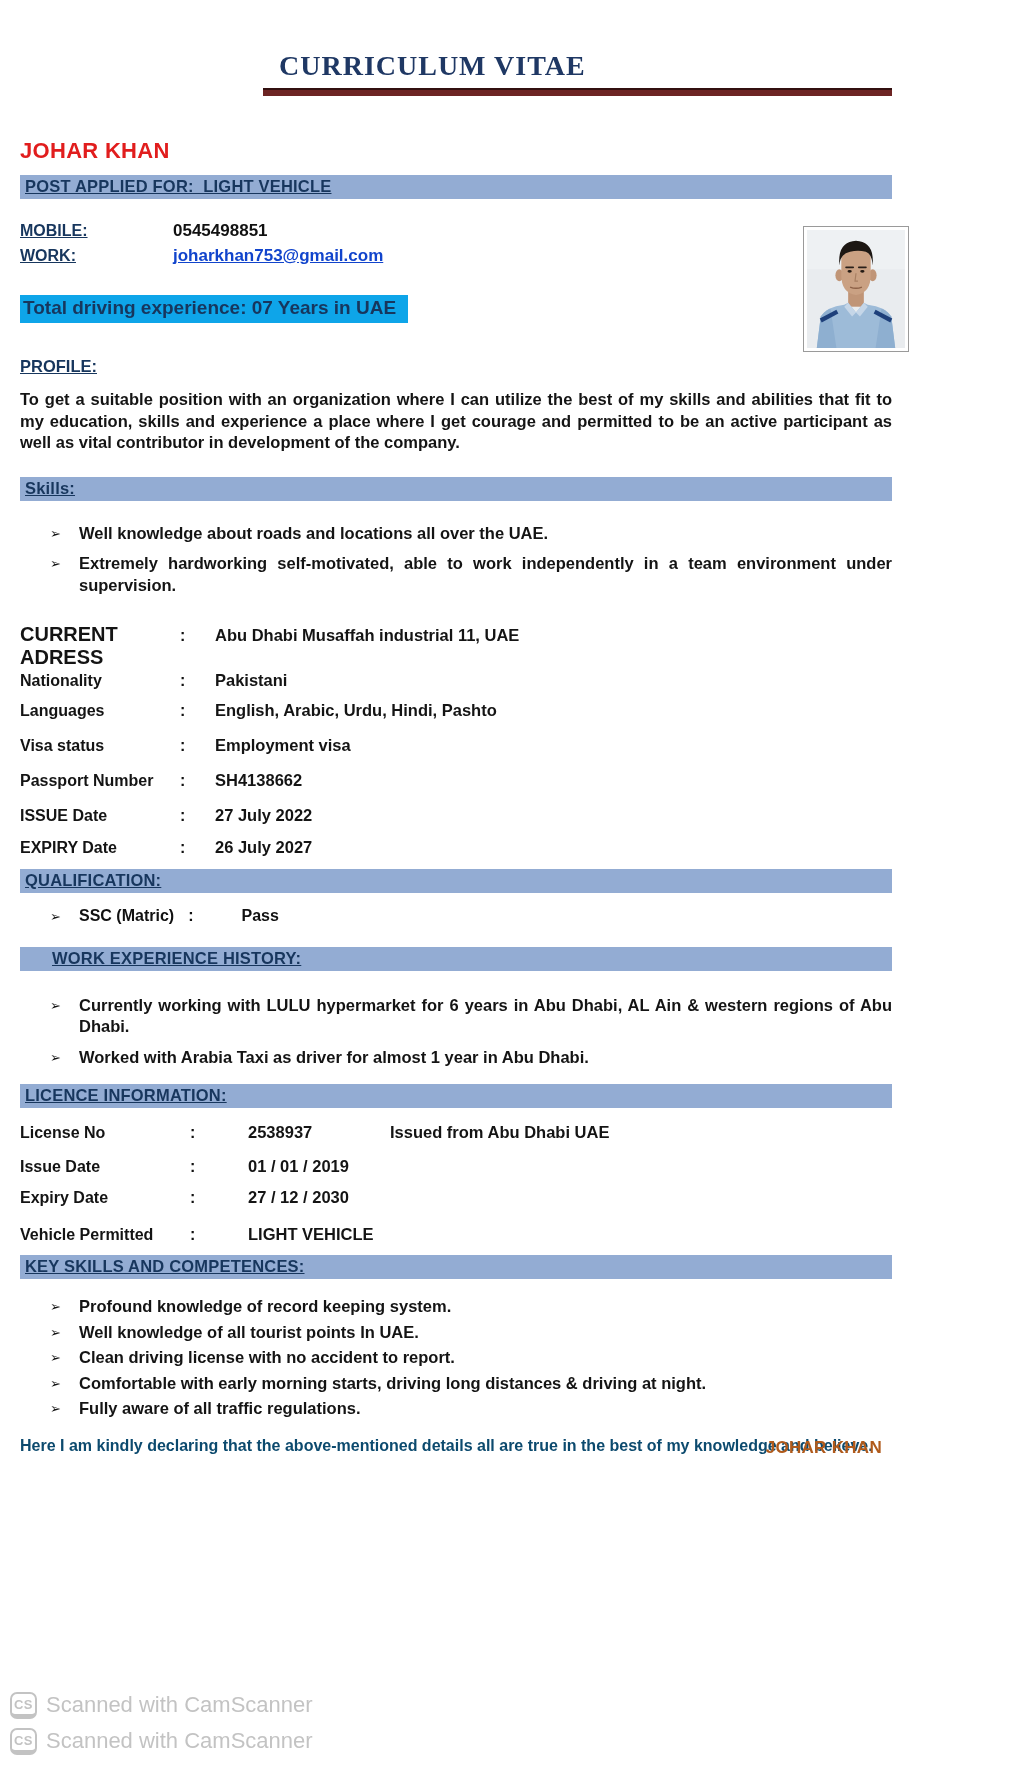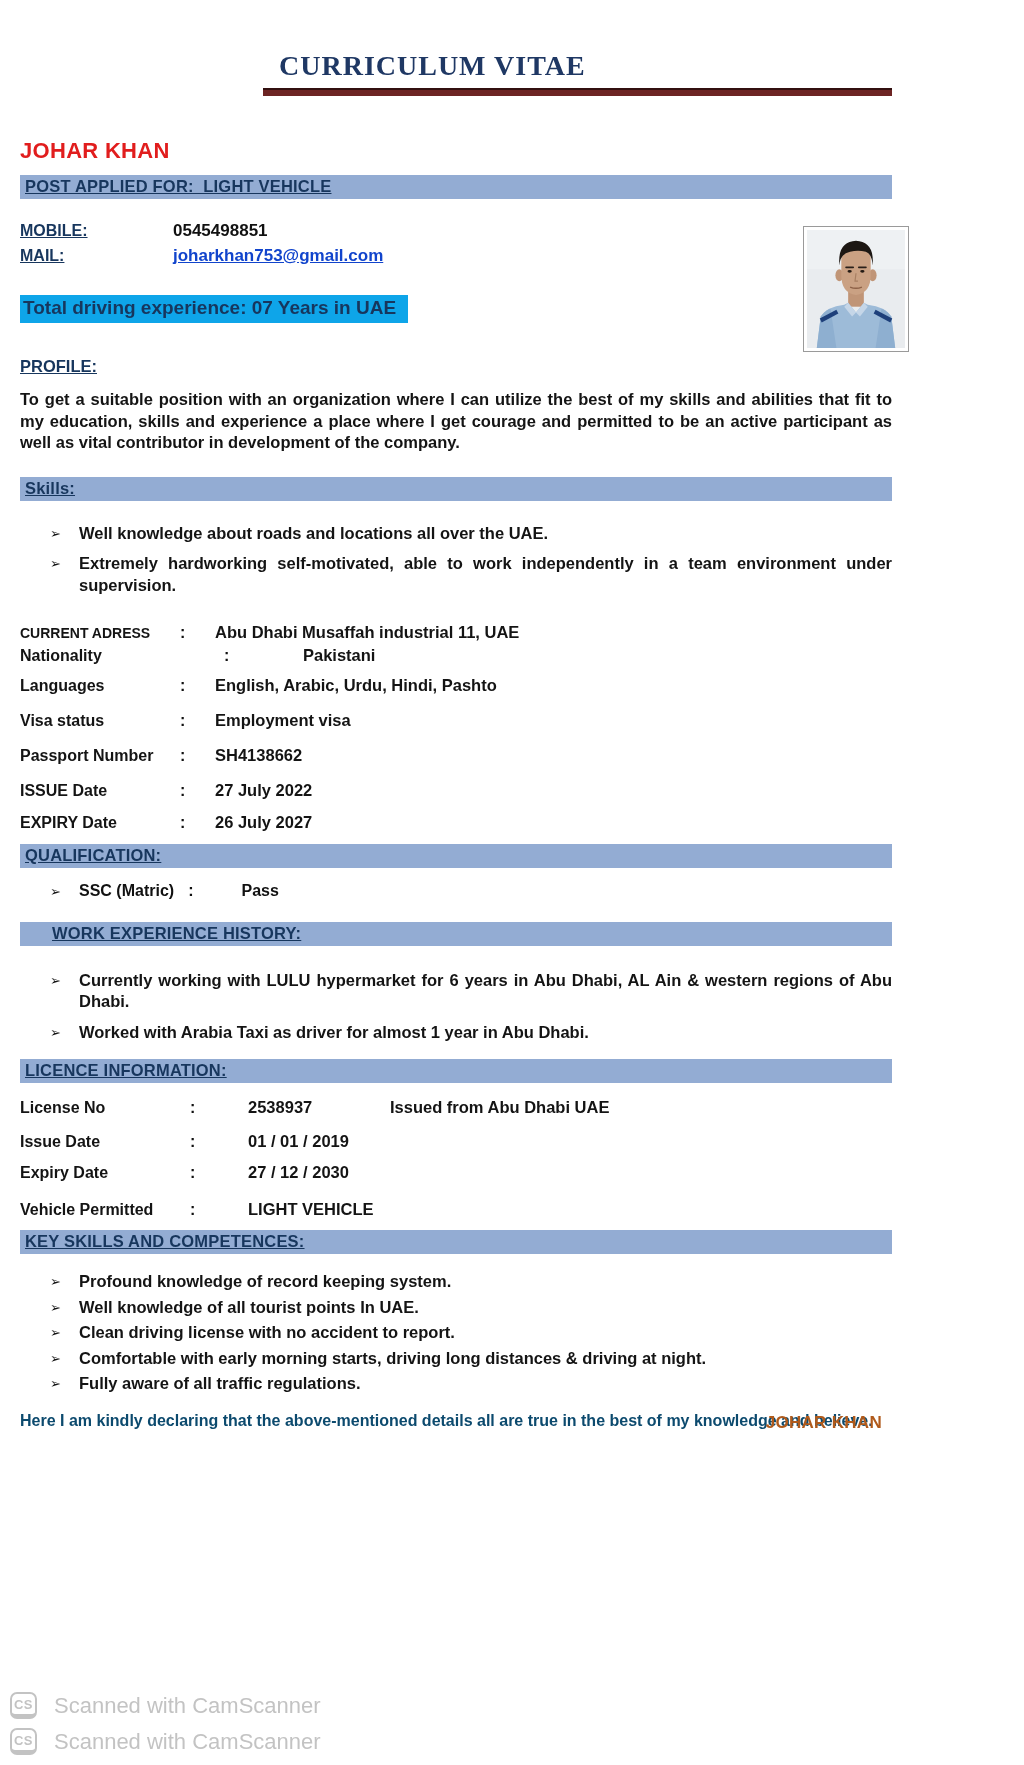--- a/index.html
+++ b/index.html
@@ -58,21 +58,21 @@
   .bullets { margin-top:22px; }
   .bullet-row { display:flex; align-items:flex-start; margin-top:0; }
   .bullet-row + .bullet-row { margin-top:9px; }
   .bullet-marker { width:16px; margin-left:30px; margin-right:13px; font-size:13px; line-height:21.5px; color:#111; flex:none; }
   .bullet-text { font-size:16.5px; font-weight:700; line-height:21.5px; text-align:justify; color:#141414; }
 
   
   .info-rows { margin-top:27px; }
   .info-row { display:grid; grid-template-columns:160px 35px 1fr; align-items:baseline; min-height:21px; }
   .info-row .i-label { font-size:16px; font-weight:700; color:#141414; }
-  .info-row.caps .i-label { font-size:14px; }
+  .info-row.caps .i-label { font-size:20px; }
   .i-colon { font-size:16px; font-weight:700; }
   .i-value { font-size:16.5px; font-weight:700; color:#141414; }
   .lic-rows { margin-top:15px; }
   .lic-rows .info-row { grid-template-columns:170px 58px 1fr; }
   .lic-val-fixed { display:inline-block; min-width:142px; }
 
   
   .qual-row { display:flex; align-items:baseline; margin-top:13px; }
   .q-label { font-size:16px; font-weight:700; }
   .q-colon { font-size:16px; font-weight:700; margin-left:14px; }
@@ -84,21 +84,21 @@
   .decl-sign { position:absolute; right:10px; bottom:1px; font-size:17px; font-weight:700; color:#b05a1b; letter-spacing:.3px; }
 
   
   .photo-frame {
     position:absolute; left:803px; top:226px; width:106px; height:126px;
     background:#ffffff; border:1px solid #9a9a9a; padding:3px;
   }
   .photo-frame svg { display:block; width:100%; height:100%; }
 
   
-  .watermark { position:absolute; left:10px; display:flex; align-items:flex-end; gap:17px; }
+  .watermark { position:absolute; left:10px; display:flex; align-items:flex-start; gap:9px; }
   .wm1 { top:1692px; } .wm2 { top:1728px; }
   .cs-icon {
     width:27px; height:27px; border:2.5px solid #c3c3c3; border-radius:7px;
     color:#c3c3c3; font-size:13px; font-weight:700; display:flex;
     align-items:center; justify-content:center; letter-spacing:.5px;
     border-bottom-width:5px;
   }
   .wm-text { font-size:22px; font-weight:400; color:#c3c3c3; }
 </style>
 </head>
@@ -117,21 +117,21 @@
     <div class="bar">
       <span class="bar-text">POST APPLIED FOR:  LIGHT VEHICLE</span>
     </div>
 
     <div class="contact">
       <div class="contact-row">
         <span class="c-label">MOBILE:</span>
         <span class="c-value">0545498851</span>
       </div>
       <div class="contact-row">
-        <span class="c-label">MAIL:</span>
+        <span class="c-label">WORK:</span>
         <a class="c-value email">joharkhan753@gmail.com</a>
       </div>
     </div>
 
     <div>
       <span class="banner">Total driving experience: 07 Years in UAE</span>
     </div>
 
     <div class="h-plain">PROFILE:</div>
     <div class="para">To get a suitable position with an organization where I can utilize the best of my skills and abilities that fit to my education, skills and experience a place where I get courage and permitted to be an active participant as well as vital contributor in development of the company.</div>
@@ -149,21 +149,21 @@
         <div class="bullet-text">Extremely hardworking self-motivated, able to work independently in a team environment under supervision.</div>
       </div>
     </div>
 
     <div class="info-rows">
       <div class="info-row caps">
         <span class="i-label">CURRENT ADRESS</span>
         <span class="i-colon">:</span>
         <span class="i-value">Abu Dhabi Musaffah industrial 11, UAE</span>
       </div>
-      <div class="info-row" style="margin-top:2px;gap:44px;">
+      <div class="info-row" style="margin-top:2px;">
         <span class="i-label">Nationality</span>
         <span class="i-colon">:</span>
         <span class="i-value">Pakistani</span>
       </div>
       <div class="info-row" style="margin-top:9px;">
         <span class="i-label">Languages</span>
         <span class="i-colon">:</span>
         <span class="i-value">English, Arabic, Urdu, Hindi, Pashto</span>
       </div>
       <div class="info-row" style="margin-top:14px;">

